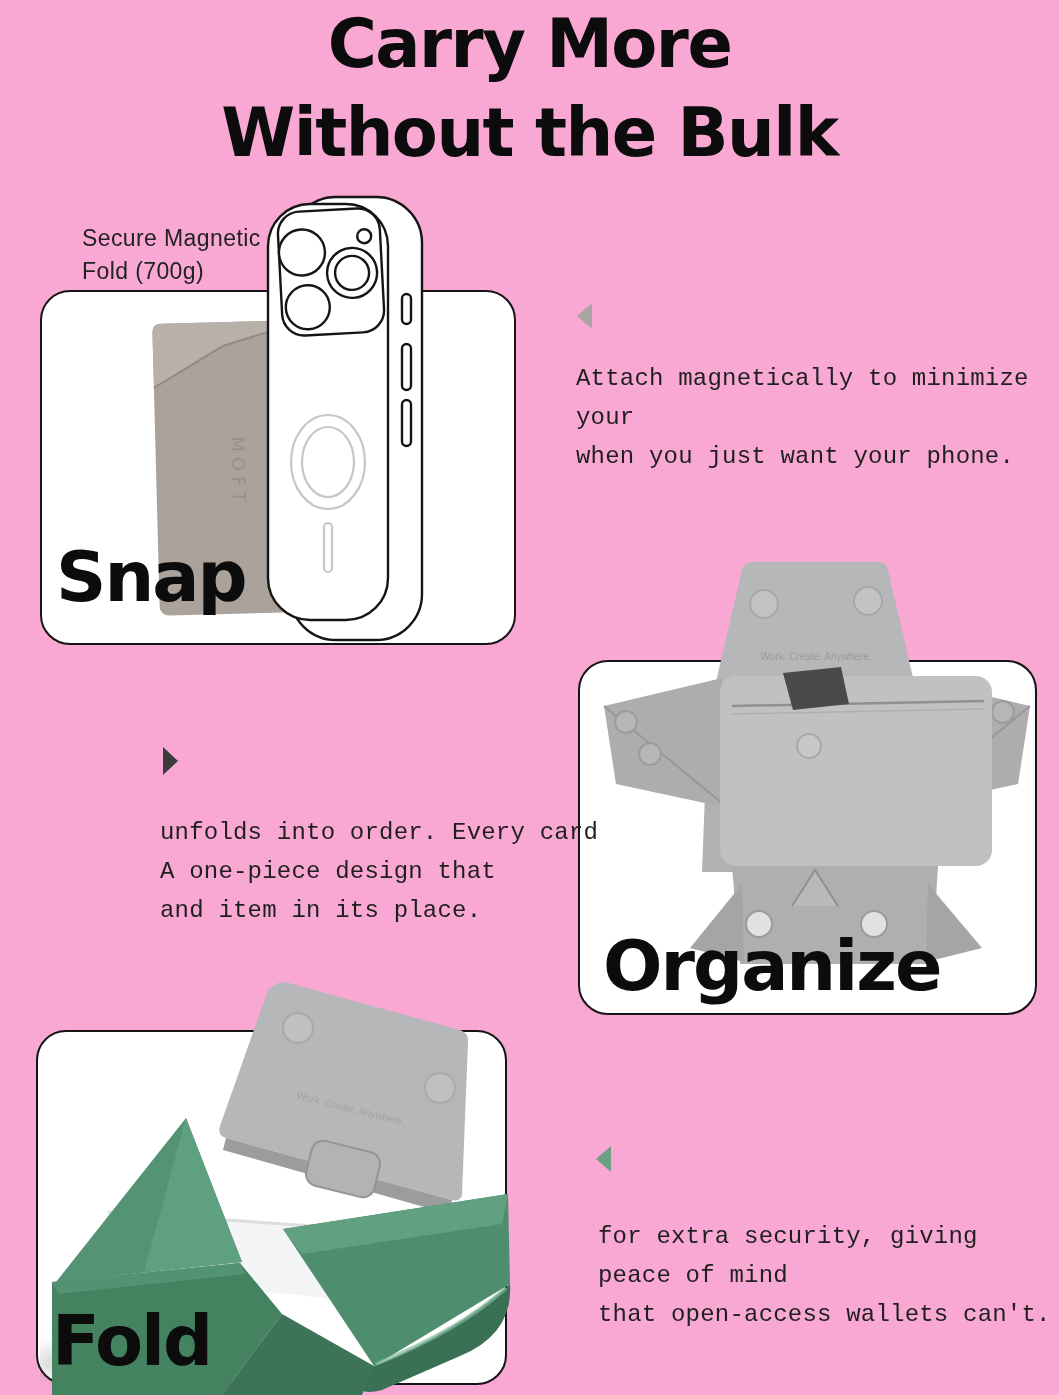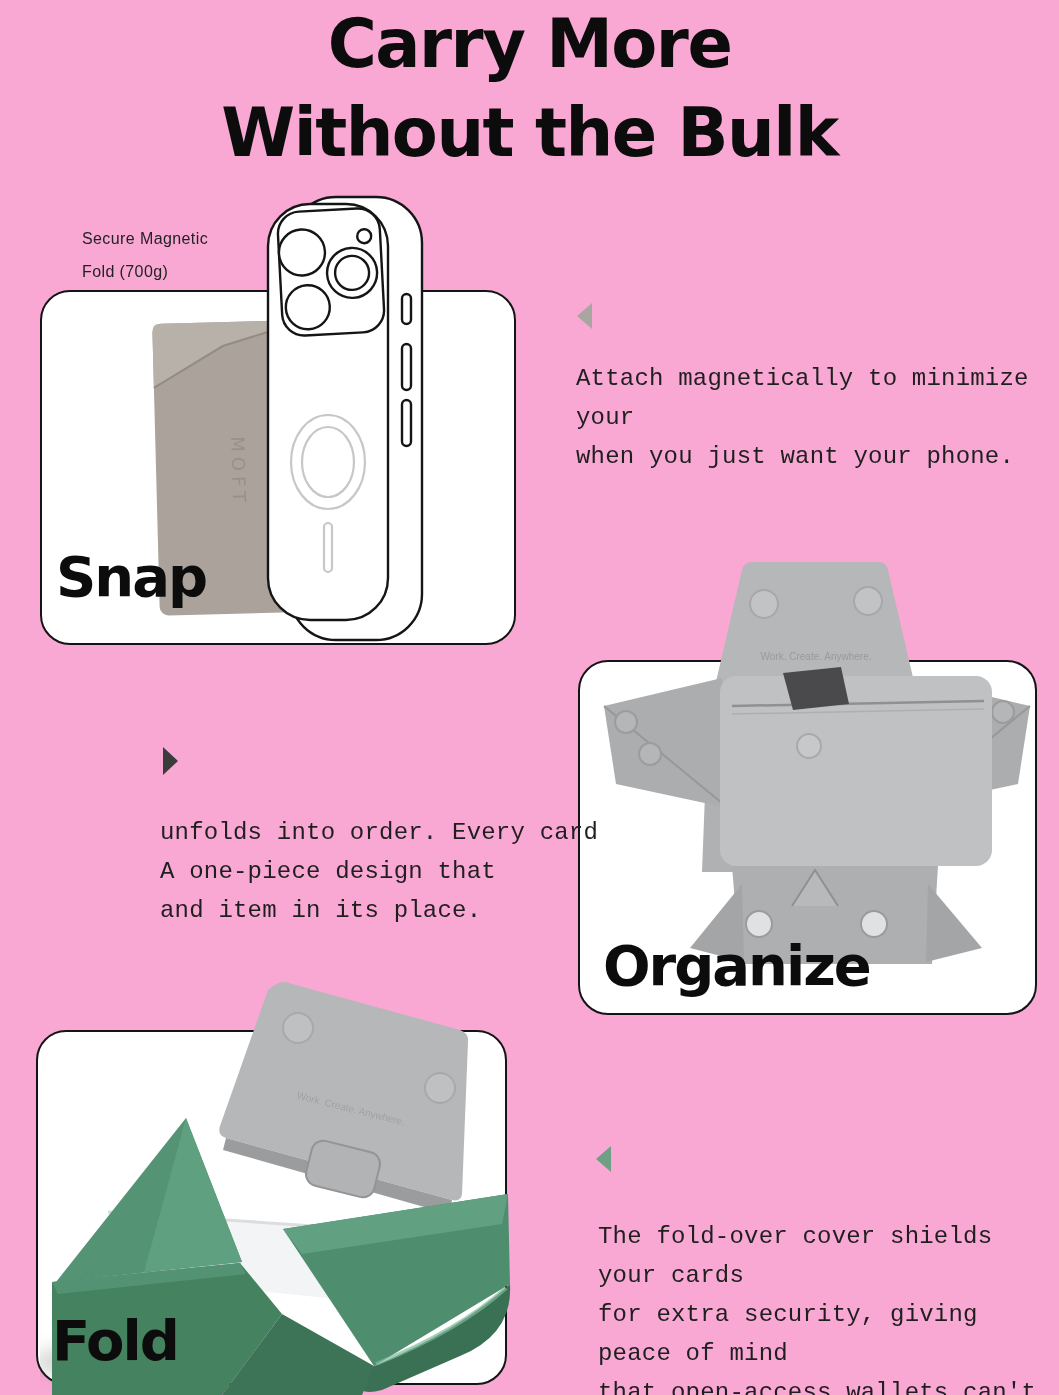--- a/index.html
+++ b/index.html
@@ -10,37 +10,37 @@
   
   .page-title{
     position:absolute;top:0;left:0;width:100%;margin:0;text-align:center;
     font-family:"DejaVu Sans",sans-serif;font-weight:bold;
     font-size:67px;line-height:89px;letter-spacing:-1.5px;color:var(--heading,#0c0c0c);
   }
   .page-title span{display:block;}
   .section-label{
     position:absolute;z-index:30;margin:0;
     font-family:"DejaVu Sans",sans-serif;font-weight:bold;
-    font-size:56px;line-height:90px;letter-spacing:-2px;color:var(--heading,#0c0c0c);
+    font-size:70px;line-height:90px;letter-spacing:-2px;color:var(--heading,#0c0c0c);
   }
   #label-snap{left:56px;top:532px;}
   #label-organize{left:603px;top:921px;}
   #label-fold{left:52px;top:1296px;}
   
   .panel{
     position:absolute;z-index:5;background:#fff;
     border:2.5px solid var(--panel-border,#141414);border-radius:30px;box-sizing:border-box;
   }
   #panel-snap{left:40px;top:290px;width:476px;height:355px;}
   #panel-organize{left:578px;top:660px;width:459px;height:355px;}
   #panel-fold{left:36px;top:1030px;width:471px;height:355px;}
   
   .annotation{
     position:absolute;left:82px;top:222px;z-index:8;
-    font-size:16px;line-height:33px;letter-spacing:0.4px;color:#222;
+    font-size:23px;line-height:33px;letter-spacing:0.4px;color:#222;
   }
   .annotation span{display:block;}
   
   .desc{position:absolute;z-index:8;font-size:24px;line-height:39px;letter-spacing:0.2px;color:var(--body-text,#1f1f1f);font-family:Liberation Mono, monospace;}
   .desc span{display:block;}
   #desc-snap{left:576px;top:335px;}
   #desc-organize{left:160px;top:789px;}
   #desc-fold{left:598px;top:1193px;}
   
   .arrow{position:absolute;z-index:8;width:0;height:0;border-style:solid;}
@@ -189,18 +189,17 @@
     <path d="M470,302 Q473,352 420,374 L342,408 Q310,416 322,390 L334,384 Q420,348 470,302 Z" fill="#3a7054"></path>
     <path d="M336,382 Q420,348 466,306" stroke="#7fb89a" stroke-width="4" fill="none" opacity="0.7"></path>
 
     <path d="M242,332 L334,384 L322,413 L182,413 Z" fill="#3d7458"></path>
   </svg>
 
   <h2 class="section-label" id="label-fold">Fold</h2>
 
   <div class="arrow" id="arrow-fold"></div>
   <p class="desc" id="desc-fold">
-    <span>The fold-over cover shields your cards</span>
     <span>for extra security, giving peace of mind</span>
     <span>that open-access wallets can't.</span>
   </p>
 
 </div>
 
 </body></html>

